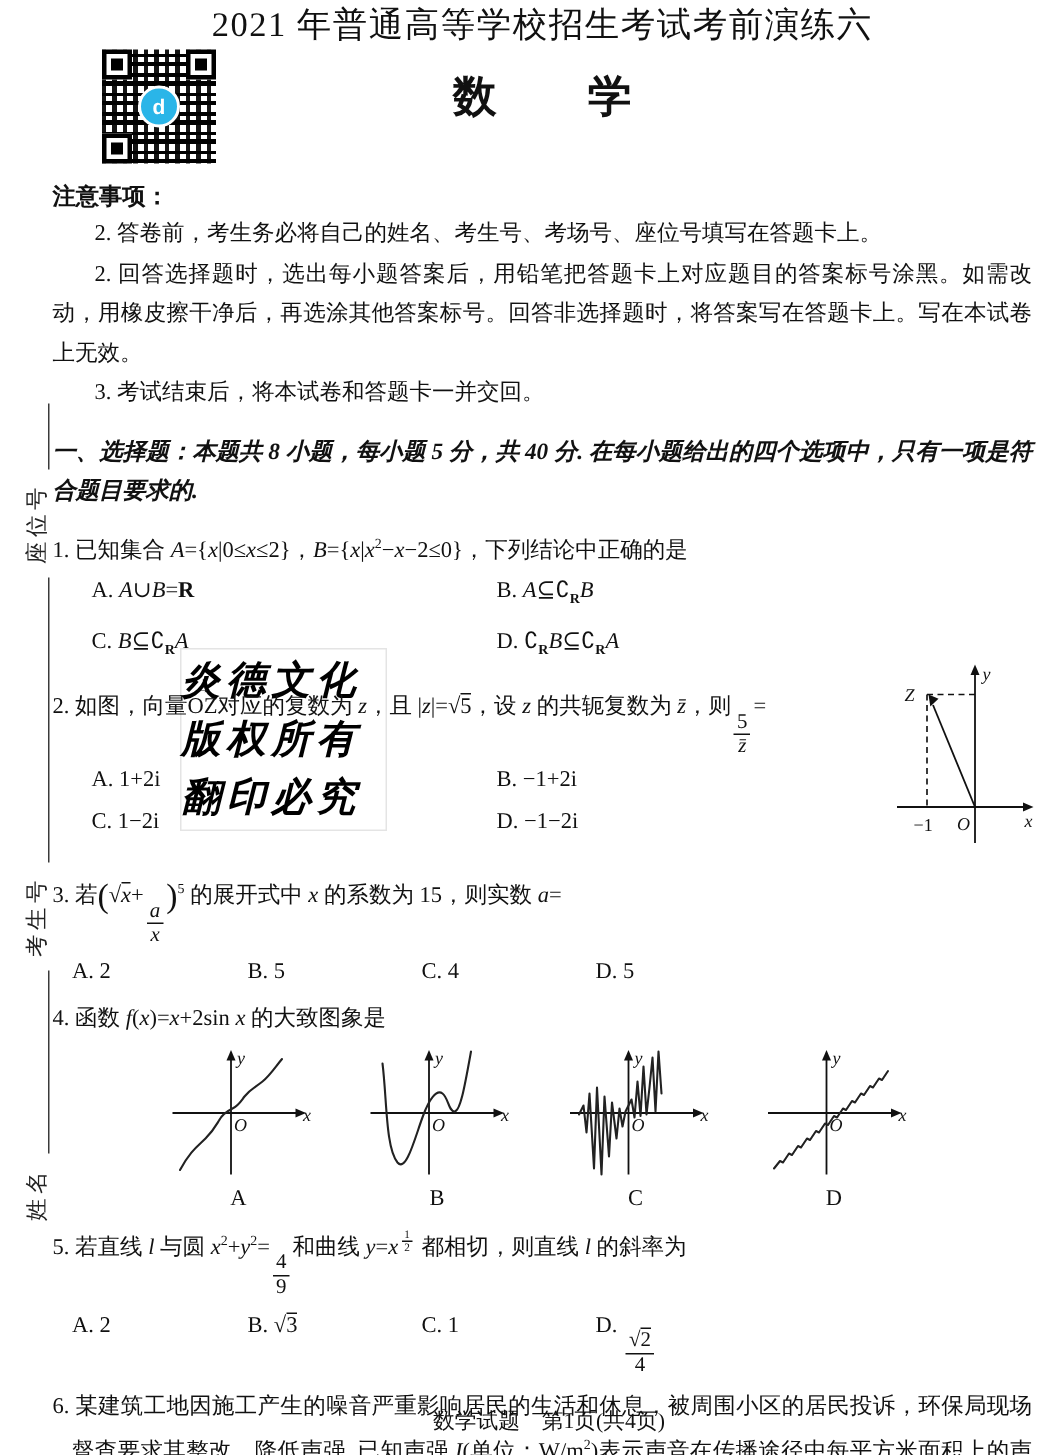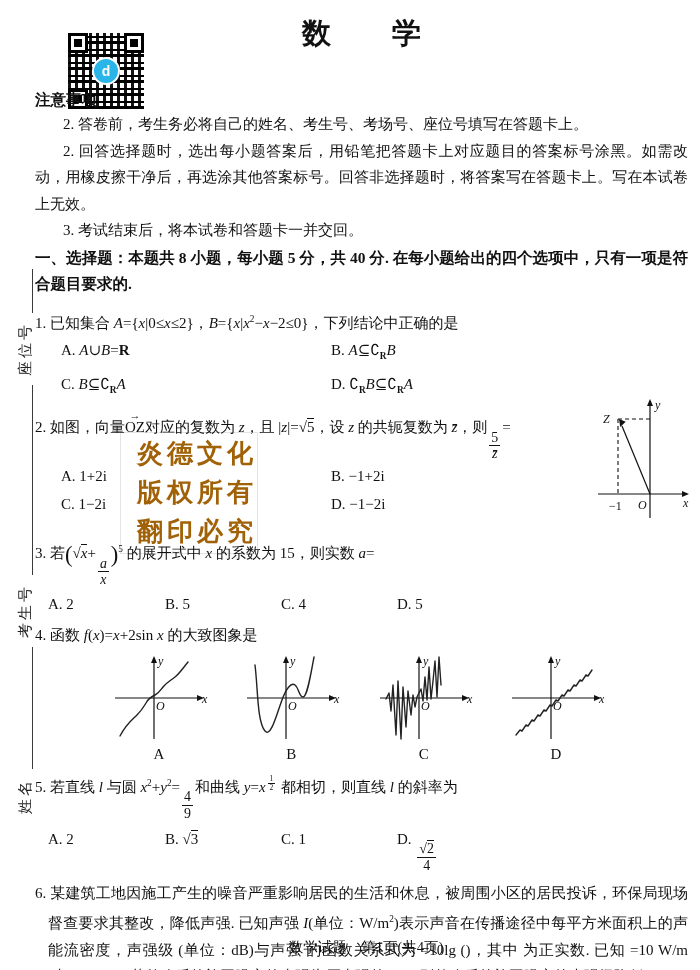--- a/index.html
+++ b/index.html
@@ -9,42 +9,42 @@
   .side-strip{position:absolute;left:6px;top:814px;width:690px;height:30px;
       transform:rotate(-90deg);transform-origin:0 0;display:flex;align-items:flex-end;
       gap:9px;font-size:15px;letter-spacing:3px;color:#222;z-index:3;}
   .side-strip .lbl{line-height:22px;white-space:nowrap;}
   .blank-line{border-bottom:1.3px solid #3a3a3a;height:4px;margin-bottom:3px;}
   .bl-name{width:122px;} .bl-cand{width:190px;} .bl-seat{width:44px;}
   
   .watermark{position:absolute;left:120px;top:432px;width:138px;height:122px;
       border:1px solid #e4e4e4;display:flex;flex-direction:column;justify-content:space-between;
       padding:6px 0;box-sizing:border-box;z-index:0;}
-  .watermark div{font-size:26px;font-weight:700;color:#a16207;text-align:right;
-      letter-spacing:4px;line-height:30px;}
+  .watermark div{font-size:26px;font-weight:700;color:#000000;text-align:left;
+      letter-spacing:4px;line-height:30px;font-style:italic;}
   
   .qr{position:absolute;left:68px;top:33px;width:76px;height:76px;z-index:2;
       background:
         repeating-linear-gradient(90deg,rgba(0,0,0,.92) 0 3px,transparent 3px 7px),
         repeating-linear-gradient(0deg,#000 0 3px,#fff 3px 6px,#000 6px 8px,#fff 8px 13px);
       }
   .fp{position:absolute;width:14px;height:14px;background:#fff;border:3px solid #000;}
   .fp::after{content:"";display:block;width:8px;height:8px;background:#000;margin:3px;}
   .fp-tl{left:0;top:0;} .fp-tr{right:0;top:0;} .fp-bl{left:0;bottom:0;}
   .qr-logo{position:absolute;left:50%;top:50%;width:24px;height:24px;transform:translate(-50%,-50%);
       background:#2ab5e8;border-radius:50%;border:2px solid #fff;display:flex;align-items:center;
       justify-content:center;color:#fff;font-weight:700;font-size:14px;
       font-family:"Liberation Sans",sans-serif;}
   
   .content{position:absolute;left:35px;top:0;width:653px;z-index:2;}
   .title{font-size:23px;font-weight:400;text-align:center;margin:2px 0 0;letter-spacing:1px;line-height:30px;}
   .subject{font-size:29px;font-weight:700;text-align:center;margin:15px 0 0;letter-spacing:16px;text-indent:16px;line-height:36px;}
   .notice-h{font-size:15.5px;font-weight:700;margin-top:38px;line-height:22px;}
   .notice-p{font-size:15px;line-height:26.5px;margin:0;text-indent:28px;text-align:justify;}
-  .sec-h{font-size:15.5px;font-weight:700;line-height:26.5px;margin-top:1px;text-align:justify;}
+  .sec-h{font-size:15.5px;font-weight:700;line-height:26.5px;margin-top:13px;text-align:justify;font-style:italic;}
   .q{font-size:15px;}
   .stem{margin:0;line-height:26.5px;text-align:justify;}
   .stem-tall{line-height:34px;}
   .hang{padding-left:13px;text-indent:-13px;}
   .opts{display:grid;margin-left:28px;}
   .cols2{grid-template-columns:270px 1fr;margin-left:26px;}
   .cols2 .opt{line-height:28px;}
   .opts4{display:grid;margin-left:13px;grid-template-columns:117px 116px 116px 1fr;}
   .opts4 .opt{line-height:28px;}
   .opt-tall{line-height:34px !important;}
@@ -100,20 +100,21 @@
   </div>
 
   <div class="qr">
     <span class="fp fp-tl"></span>
     <span class="fp fp-tr"></span>
     <span class="fp fp-bl"></span>
     <span class="qr-logo">d</span>
   </div>
 
   <div class="content">
+    <h1 class="title">2021 年普通高等学校招生考试考前演练六</h1>
     <h2 class="subject">数　学</h2>
 
     <div class="notice-h">注意事项：</div>
     <p class="notice-p">2. 答卷前，考生务必将自己的姓名、考生号、考场号、座位号填写在答题卡上。</p>
     <p class="notice-p">2. 回答选择题时，选出每小题答案后，用铅笔把答题卡上对应题目的答案标号涂黑。如需改动，用橡皮擦干净后，再选涂其他答案标号。回答非选择题时，将答案写在答题卡上。写在本试卷上无效。</p>
     <p class="notice-p">3. 考试结束后，将本试卷和答题卡一并交回。</p>
 
     <div class="sec-h">一、选择题：本题共 8 小题，每小题 5 分，共 40 分. 在每小题给出的四个选项中，只有一项是符合题目要求的.</div>
 
     <div class="q mt8">

